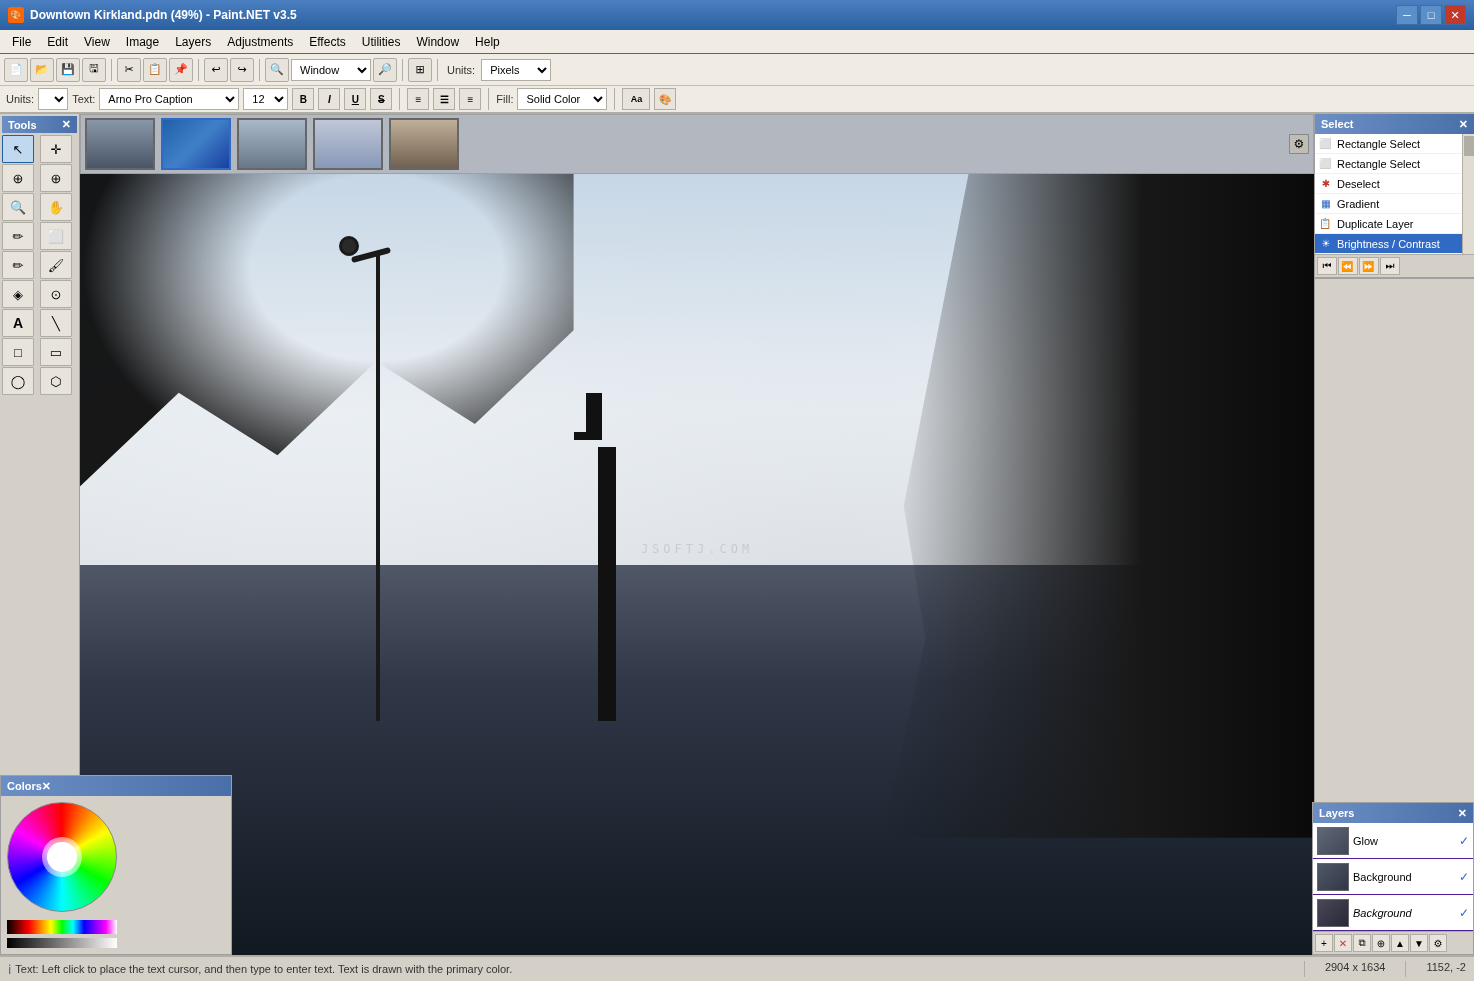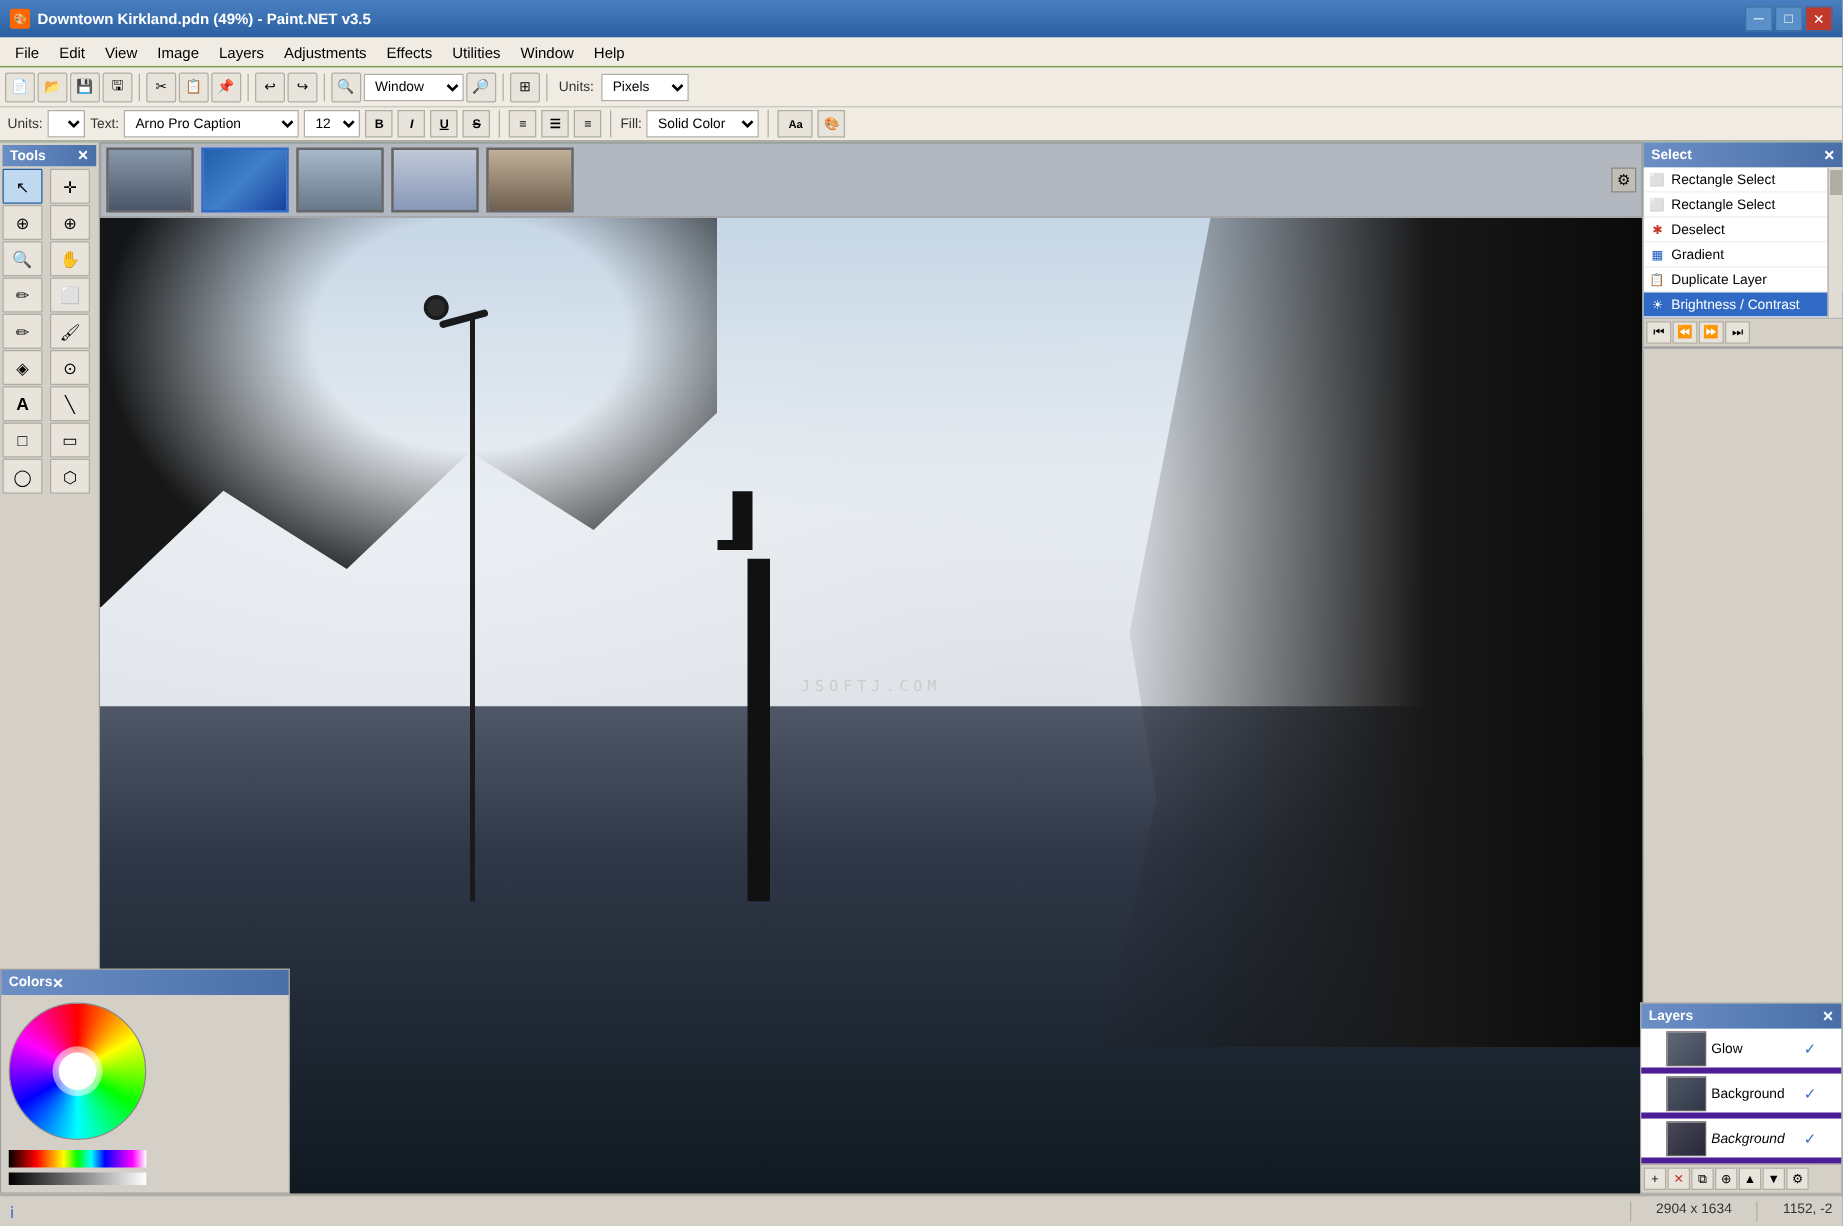--- a/index.html
+++ b/index.html
@@ -251,24 +251,24 @@
     }
     .layers-header {
       background: linear-gradient(to right, #6b8fc5, #4a6fa8);
       color: white; font-size: 11px; font-weight: bold;
       padding: 2px 6px;
       display: flex; align-items: center; justify-content: space-between;
       height: 20px;
     }
     .layer-item {
       display: flex; align-items: center;
-      padding: 3px 20px;
+      padding: 3px 4px;
       gap: 4px;
       background: white;
-      border-bottom: 5px solid #4c1d95;
+      border-bottom: 1px solid #4c1d95;
       cursor: pointer;
       height: 36px;
     }
     .layer-thumb { width: 30px; height: 28px; background: #888; border: 1px solid #666; flex-shrink: 0; }
     .layer-name { font-size: 11px; flex: 1; }
     .layer-check { font-size: 12px; color: #316ac5; }
     .layer-item.bg-italic .layer-name { font-style: italic; }
     .layers-controls {
       background: #d4d0c8;
       padding: 2px;
@@ -555,19 +555,20 @@
     <button class="layer-ctrl-btn">⧉</button>
     <button class="layer-ctrl-btn">⊕</button>
     <button class="layer-ctrl-btn">▲</button>
     <button class="layer-ctrl-btn">▼</button>
     <button class="layer-ctrl-btn">⚙</button>
   </div>
 </div>
 
 <div id="status-bar" style="position:absolute; bottom:0; left:0; right:0; height:26px; background:#d4d0c8; border-top:2px solid #b0ada5; display:flex; align-items:center; padding:0 8px; font-size:11px;">
   <span class="status-icon">ℹ</span>
+  <span>Text: Left click to place the text cursor, and then type to enter text. Text is drawn with the primary color.</span>
   <div class="status-right">
     <div class="status-separator"></div>
     <span style="white-space:nowrap;">2904 x 1634</span>
     <div class="status-separator"></div>
     <span style="white-space:nowrap;">1152, -2</span>
   </div>
 </div>
 
 </body></html>

